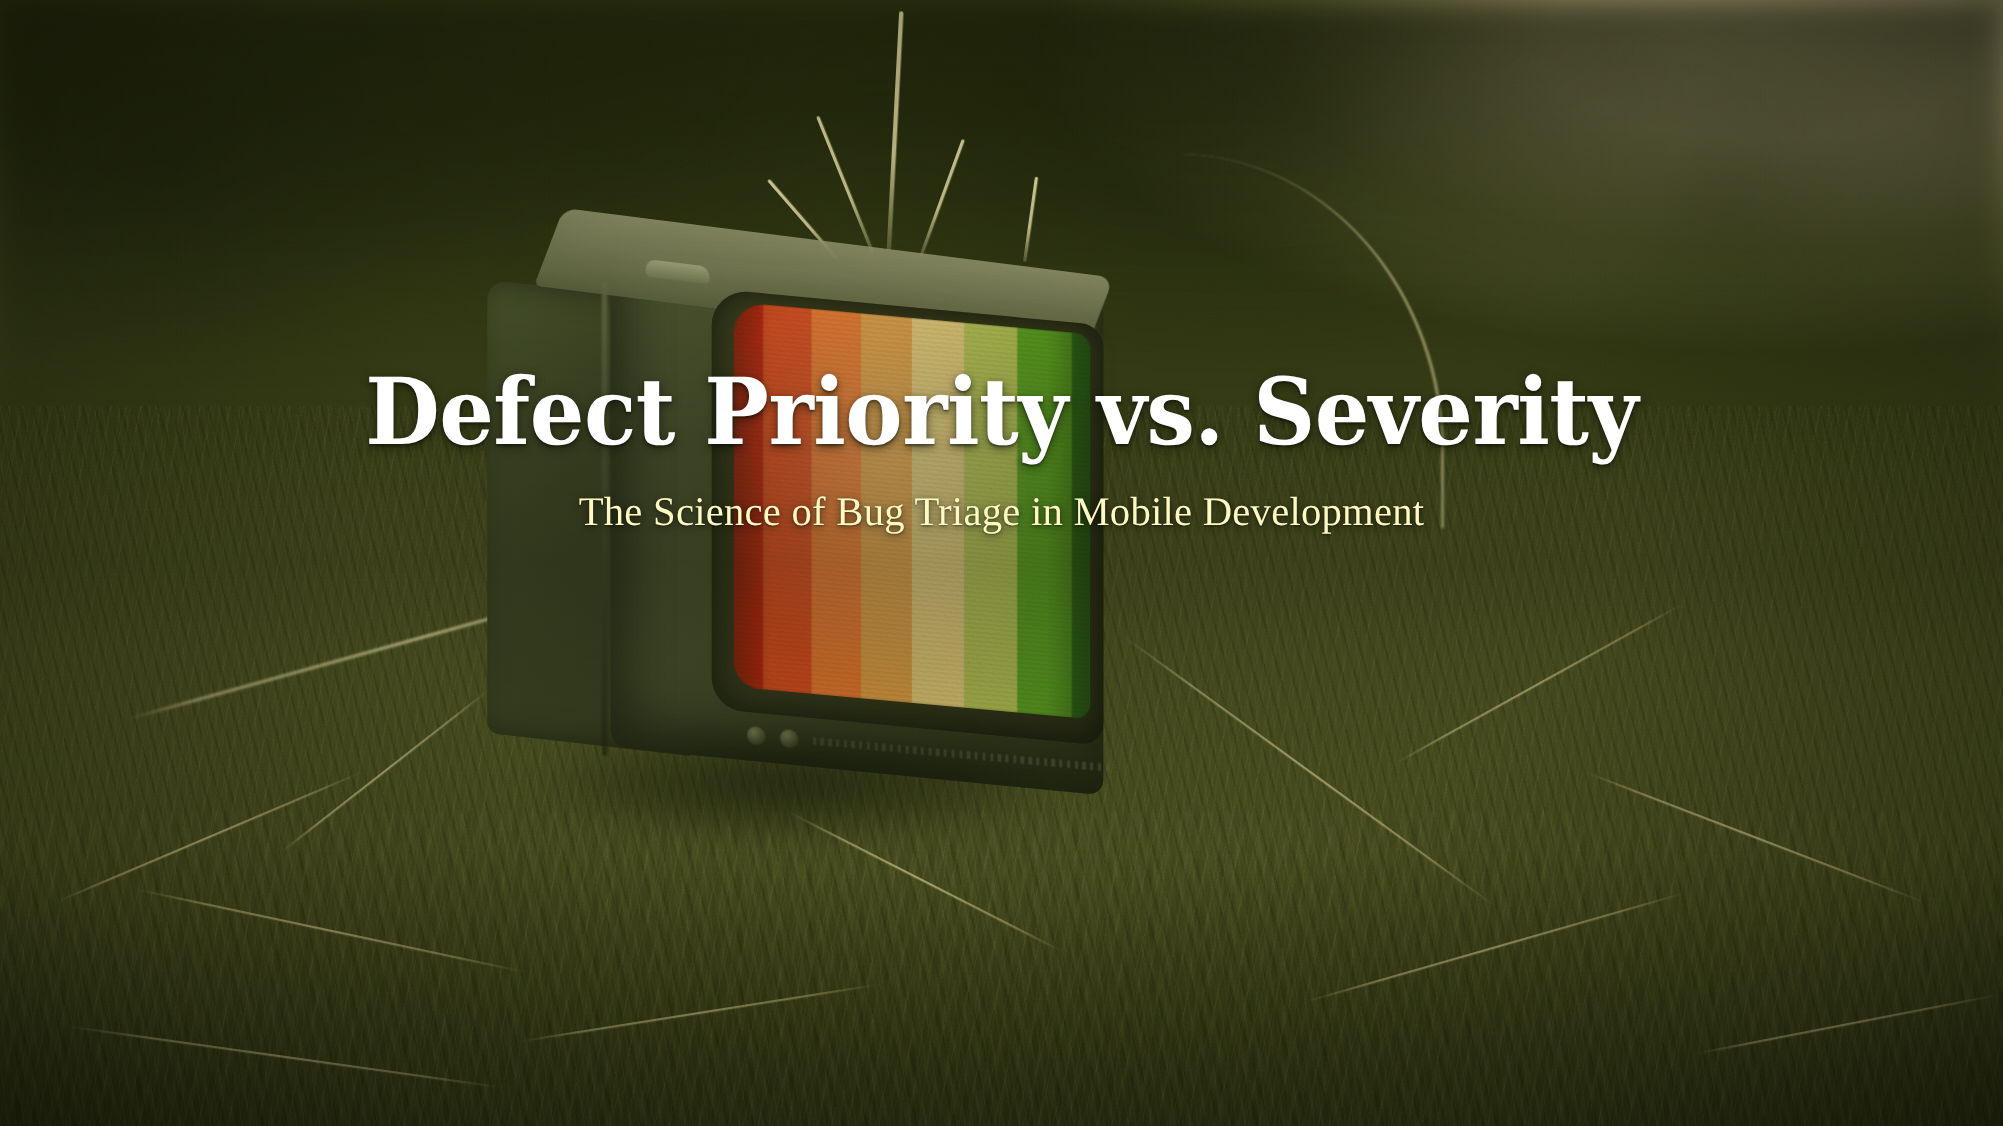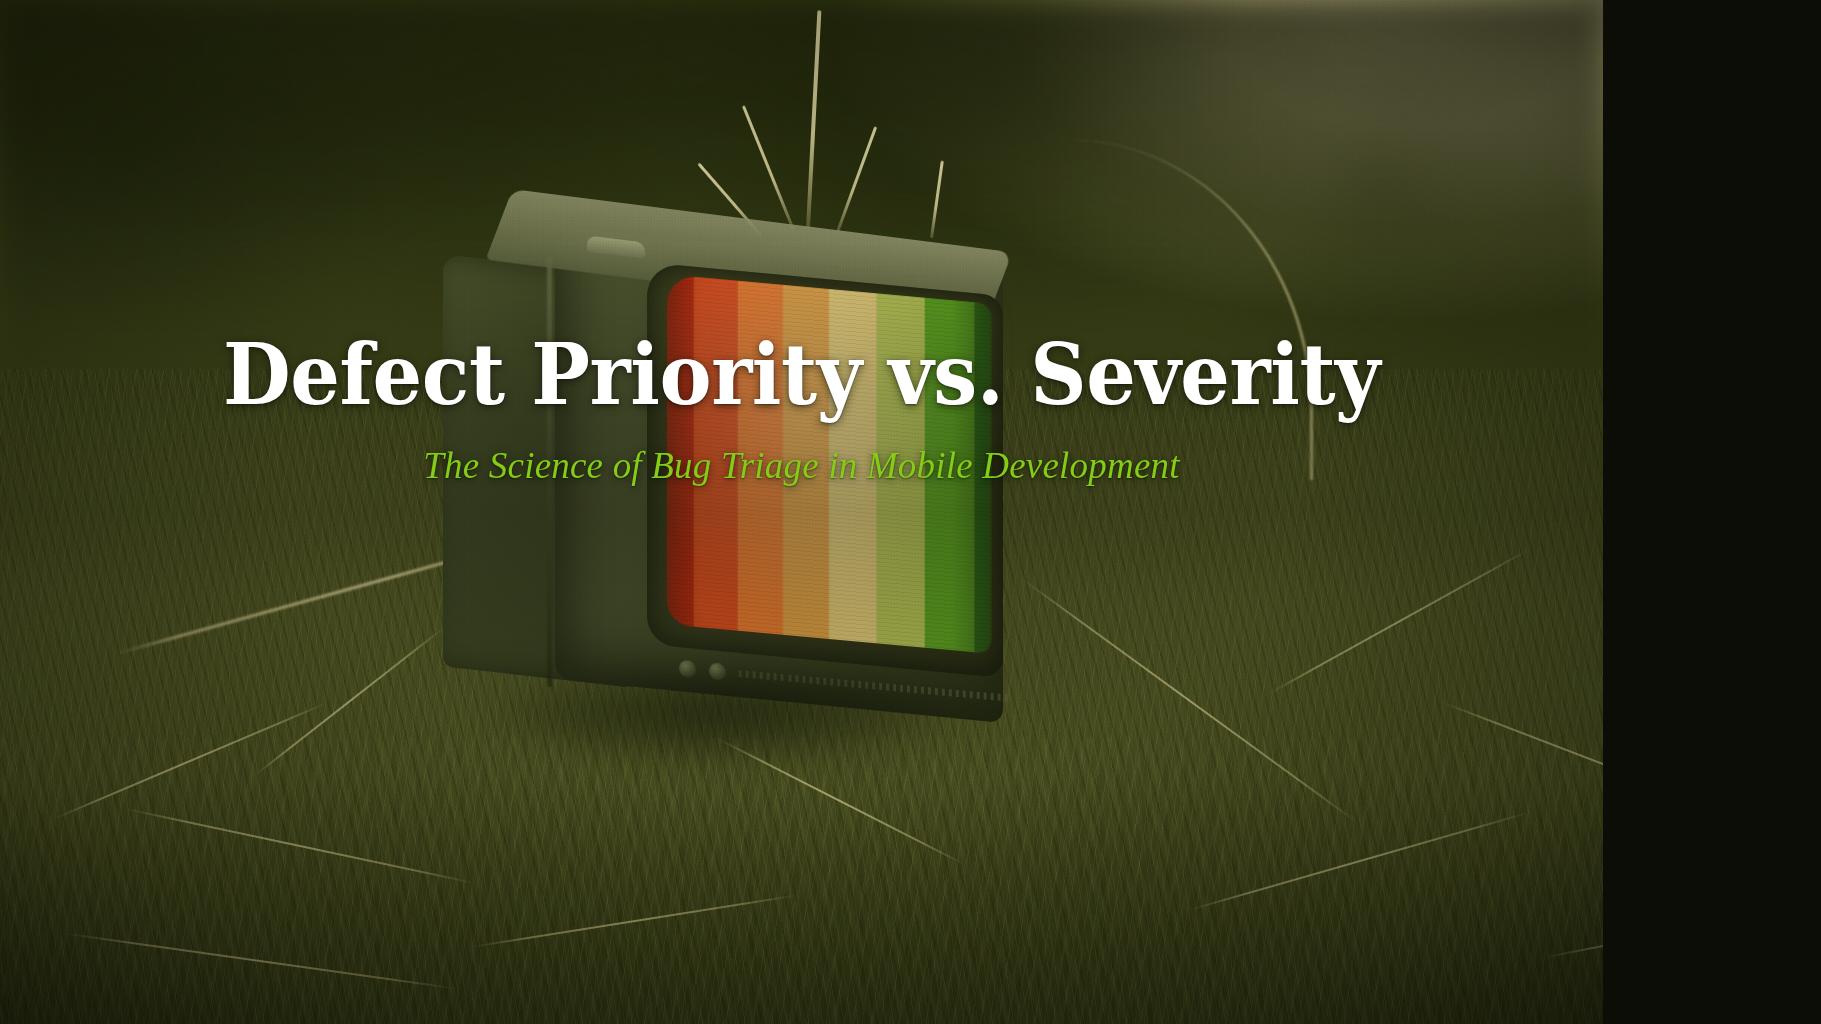--- a/index.html
+++ b/index.html
@@ -3,21 +3,21 @@
 <meta charset="utf-8">
 <style>
   html, body {
     margin: 0;
     padding: 0;
     background: #0b0d06;
   }
 
   #stage {
     position: relative;
-    width: 1603px;
+    width: 1821px;
     height: 1024px;
     overflow: hidden;
     font-family: "Liberation Serif", "DejaVu Serif", serif;
     background: #3d4420;
   }
 
   
 
   .photo-layer {
     position: absolute;
@@ -407,26 +407,25 @@
     color: #ffffff;
     transform: scaleX(0.93);
     text-shadow:
       0 2px 9px rgba(10,14,4,0.58),
       0 1px 2px rgba(10,14,4,0.42);
   }
 
   .hero-subtitle {
     margin: 26px 0 0 0;
     font-family: "Liberation Serif", "DejaVu Serif", serif;
-    font-style: italic;
     font-weight: 400;
     font-size: 37px;
     line-height: 1.2;
     letter-spacing: 0.2px;
-    color: #84cc16;
+    color: #fef9c3;
     text-shadow:
       0 2px 8px rgba(10,14,4,0.60),
       0 1px 2px rgba(10,14,4,0.45);
   }
 </style>
 </head>
 <body>
 
 <div id="stage">
 

